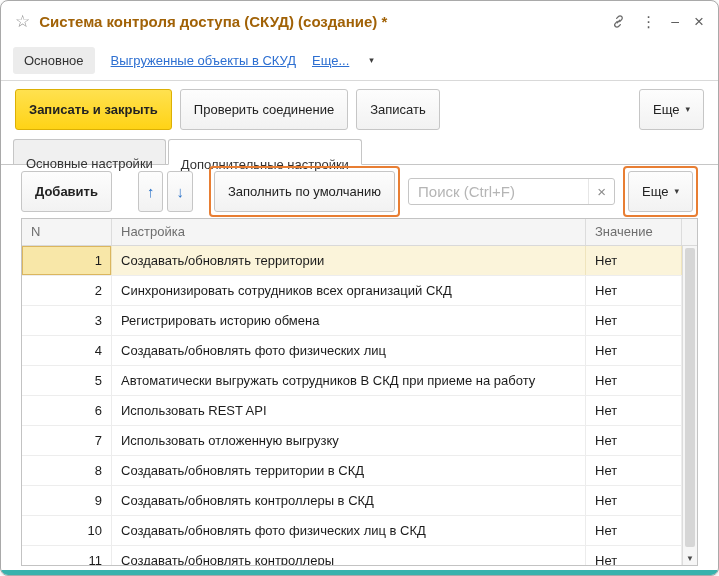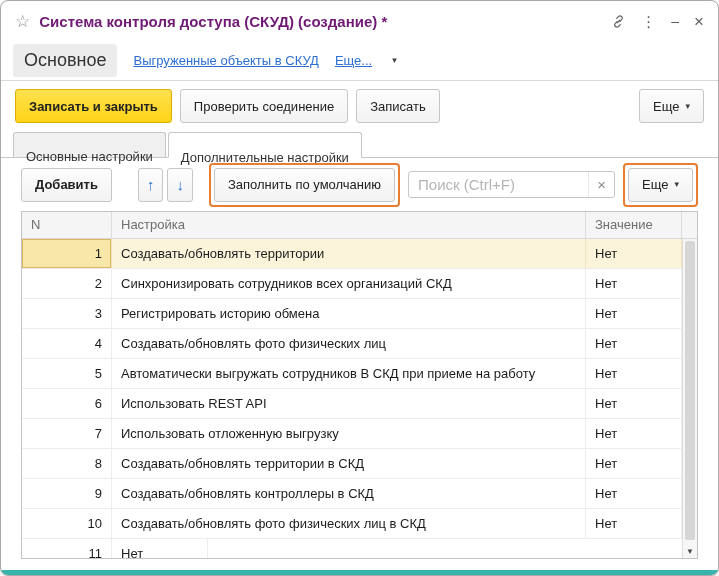--- a/index.html
+++ b/index.html
@@ -3,36 +3,36 @@
 <meta charset="utf-8">
 <style>
   * { margin:0; padding:0; box-sizing:border-box; }
   html,body { background:#ffffff; font-family:"Liberation Sans","DejaVu Sans",sans-serif; }
   .window { position:relative; width:719px; height:576px; border:1px solid #a9a9a9; border-radius:8px;
             background:#fff; overflow:hidden; box-shadow:0 1px 4px rgba(0,0,0,.12); }
 
   
   .titlebar { display:flex; align-items:center; height:40px; padding:0 14px; }
   .star { color:#8f8f8f; font-size:17px; margin-right:9px; cursor:pointer; line-height:1; }
-  .title { font-size:15px; font-weight:700; color:#701a75; flex:1; white-space:nowrap; overflow:hidden; }
+  .title { font-size:15px; font-weight:700; color:#a16207; flex:1; white-space:nowrap; overflow:hidden; }
   .title-actions { display:flex; align-items:center; gap:15px; }
   .ticon { color:#5f5f5f; font-size:14px; cursor:pointer; line-height:1; display:flex; align-items:center; }
   .ticon.kebab { font-size:15px; }
   .ticon.close { font-size:17px; }
 
   
   .navbar { display:flex; align-items:center; gap:16px; height:40px; padding:0 12px; border-bottom:1px solid #d9d9d9; }
-  .nav-main { background:#ececec; border-radius:3px; padding:6px 11px; font-size:18px; color:#333; cursor:pointer; }
+  .nav-main { background:#ececec; border-radius:3px; padding:6px 11px; font-size:13px; color:#333; cursor:pointer; }
   .nav-link { color:#2d6fd1; font-size:13px; text-decoration:underline; cursor:pointer; white-space:nowrap; }
   .nav-more { display:flex; align-items:center; gap:20px; cursor:pointer; }
   .caret { font-size:9px; color:#3d3d3d; line-height:1; }
 
   
   .cmdbar { display:flex; align-items:center; gap:8px; padding:8px 14px 9px; }
-  .btn { display:inline-flex; align-items:center; justify-content:center; gap:6px; height:34px; padding:0 13px;
+  .btn { display:inline-flex; align-items:center; justify-content:center; gap:6px; height:41px; padding:0 13px;
          background:linear-gradient(#fdfdfd,#f2f2f2); border:1px solid #c6c6c6; border-radius:3px;
          font-size:13px; color:#222; font-family:inherit; cursor:pointer; white-space:nowrap; }
   .btn.yellow { background:linear-gradient(#ffe14f,#ffd316); border-color:#dcb005; font-weight:700; }
   .spacer { flex:1; }
 
   
   .tabstrip { display:flex; align-items:flex-end; padding:0 12px; border-bottom:1px solid #c6c6c6; height:26px; }
   .tab { height:25px; line-height:24px; padding:12px 12px; font-size:13px; color:#333; background:#f0f0f0;
          border:1px solid #c6c6c6; border-bottom:none; border-radius:3px 3px 0 0; cursor:pointer; margin-right:2px; white-space:nowrap; }
   .tab.active { background:#fff; margin-bottom:-1px; border-bottom:1px solid #fff; height:26px; line-height:25px; }
@@ -200,20 +200,21 @@
             <div class="td col-s">Создавать/обновлять контроллеры в СКД</div>
             <div class="td col-v">Нет</div>
           </div>
           <div class="trow">
             <div class="td col-n">10</div>
             <div class="td col-s">Создавать/обновлять фото физических лиц в СКД</div>
             <div class="td col-v">Нет</div>
           </div>
           <div class="trow">
             <div class="td col-n">11</div>
+            <div class="td col-s">Создавать/обновлять контроллеры</div>
             <div class="td col-v">Нет</div>
           </div>
         </div>
       <div class="vscroll">
         <div class="vthumb"></div>
         <div class="vdown">▼</div>
       </div>
     </div>
 
   </div>

